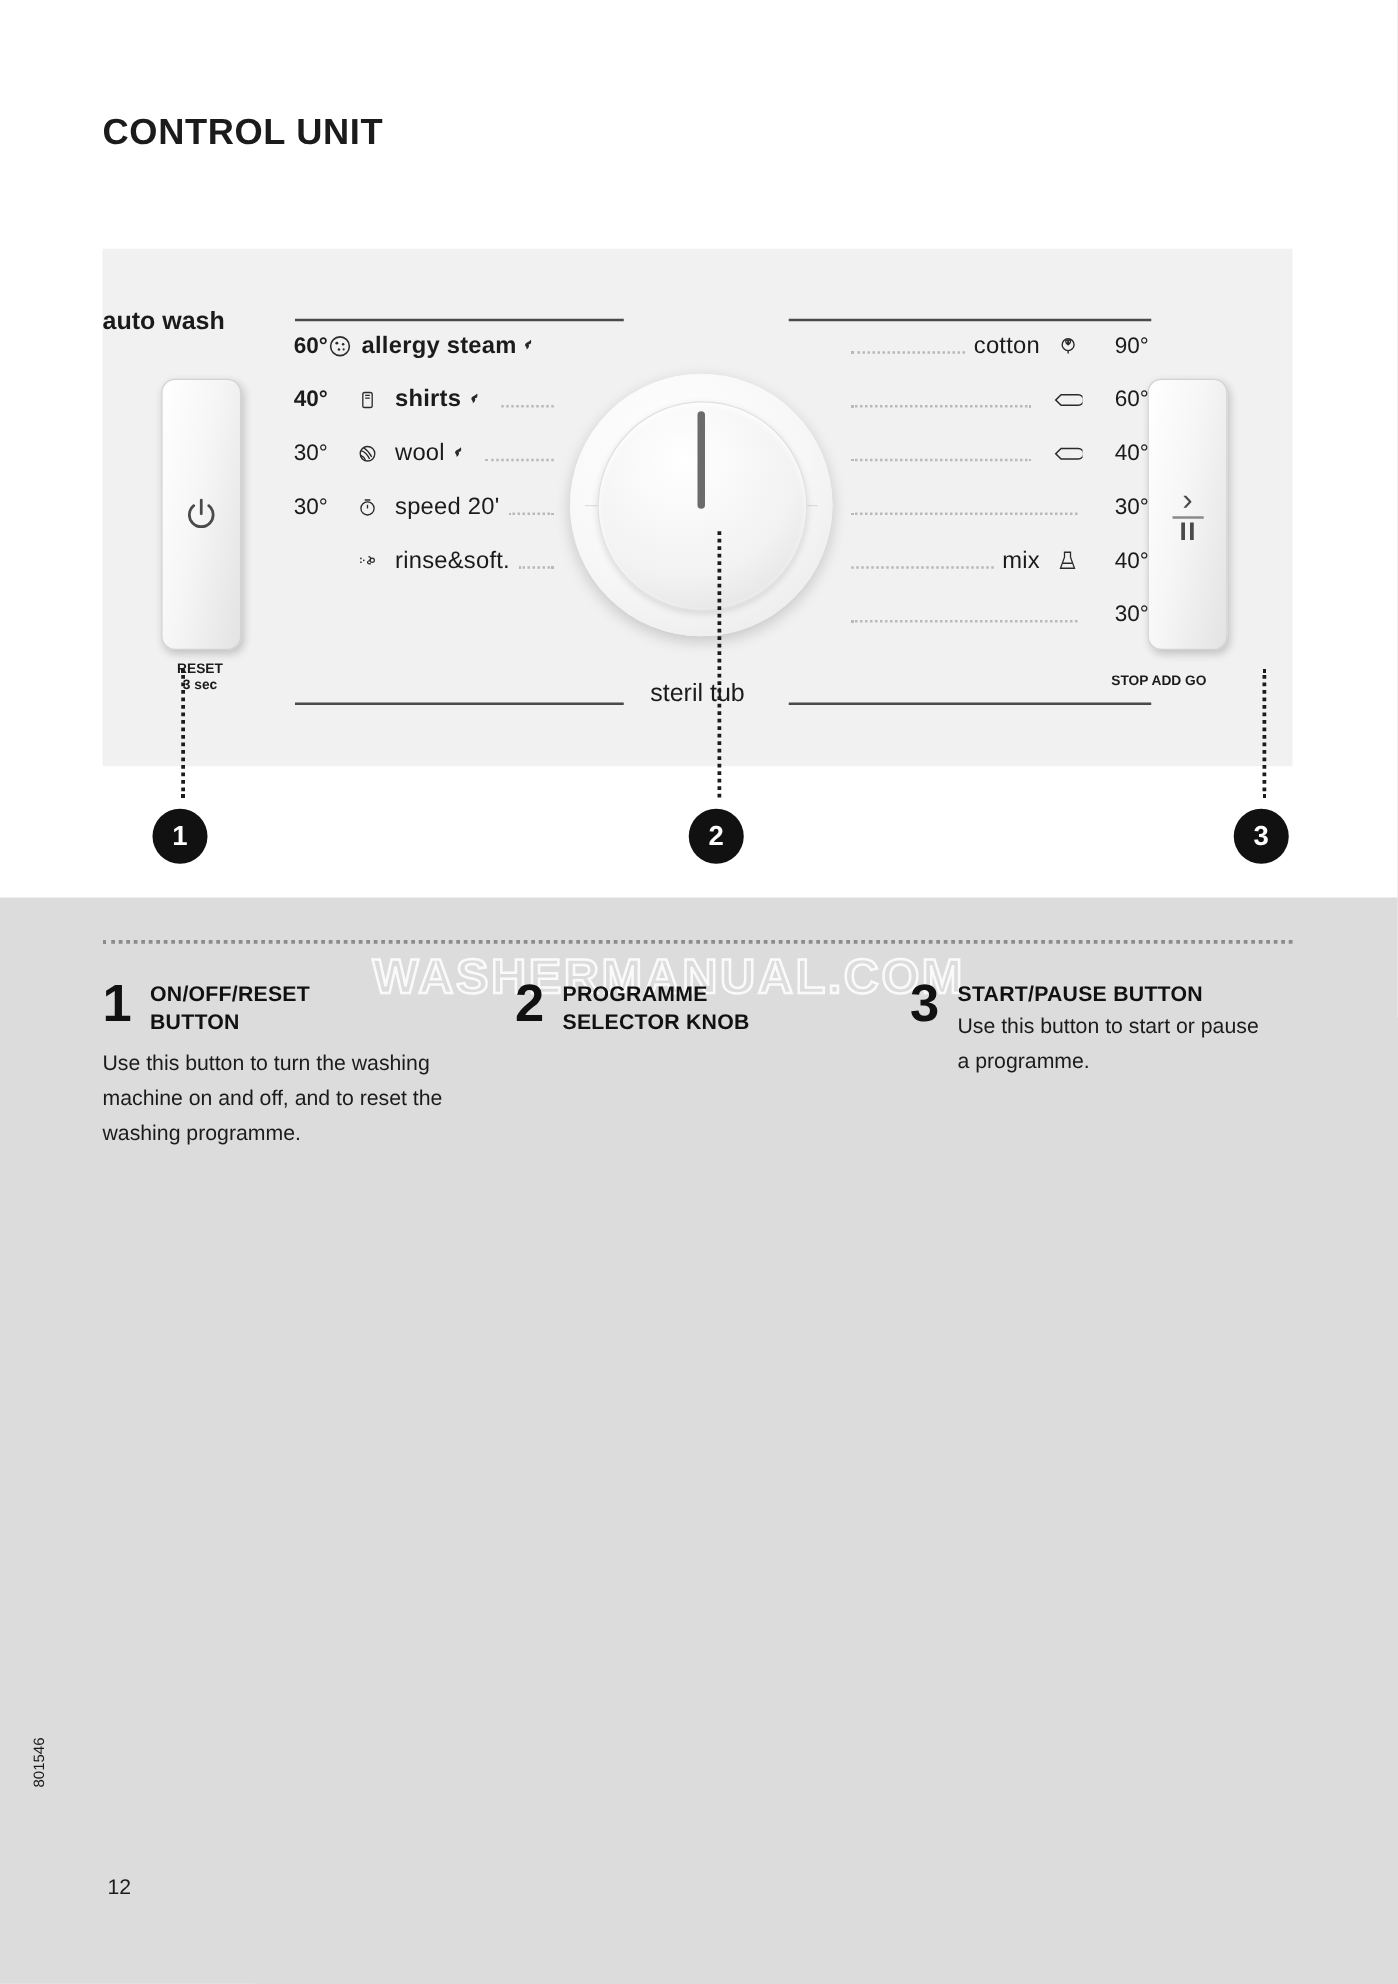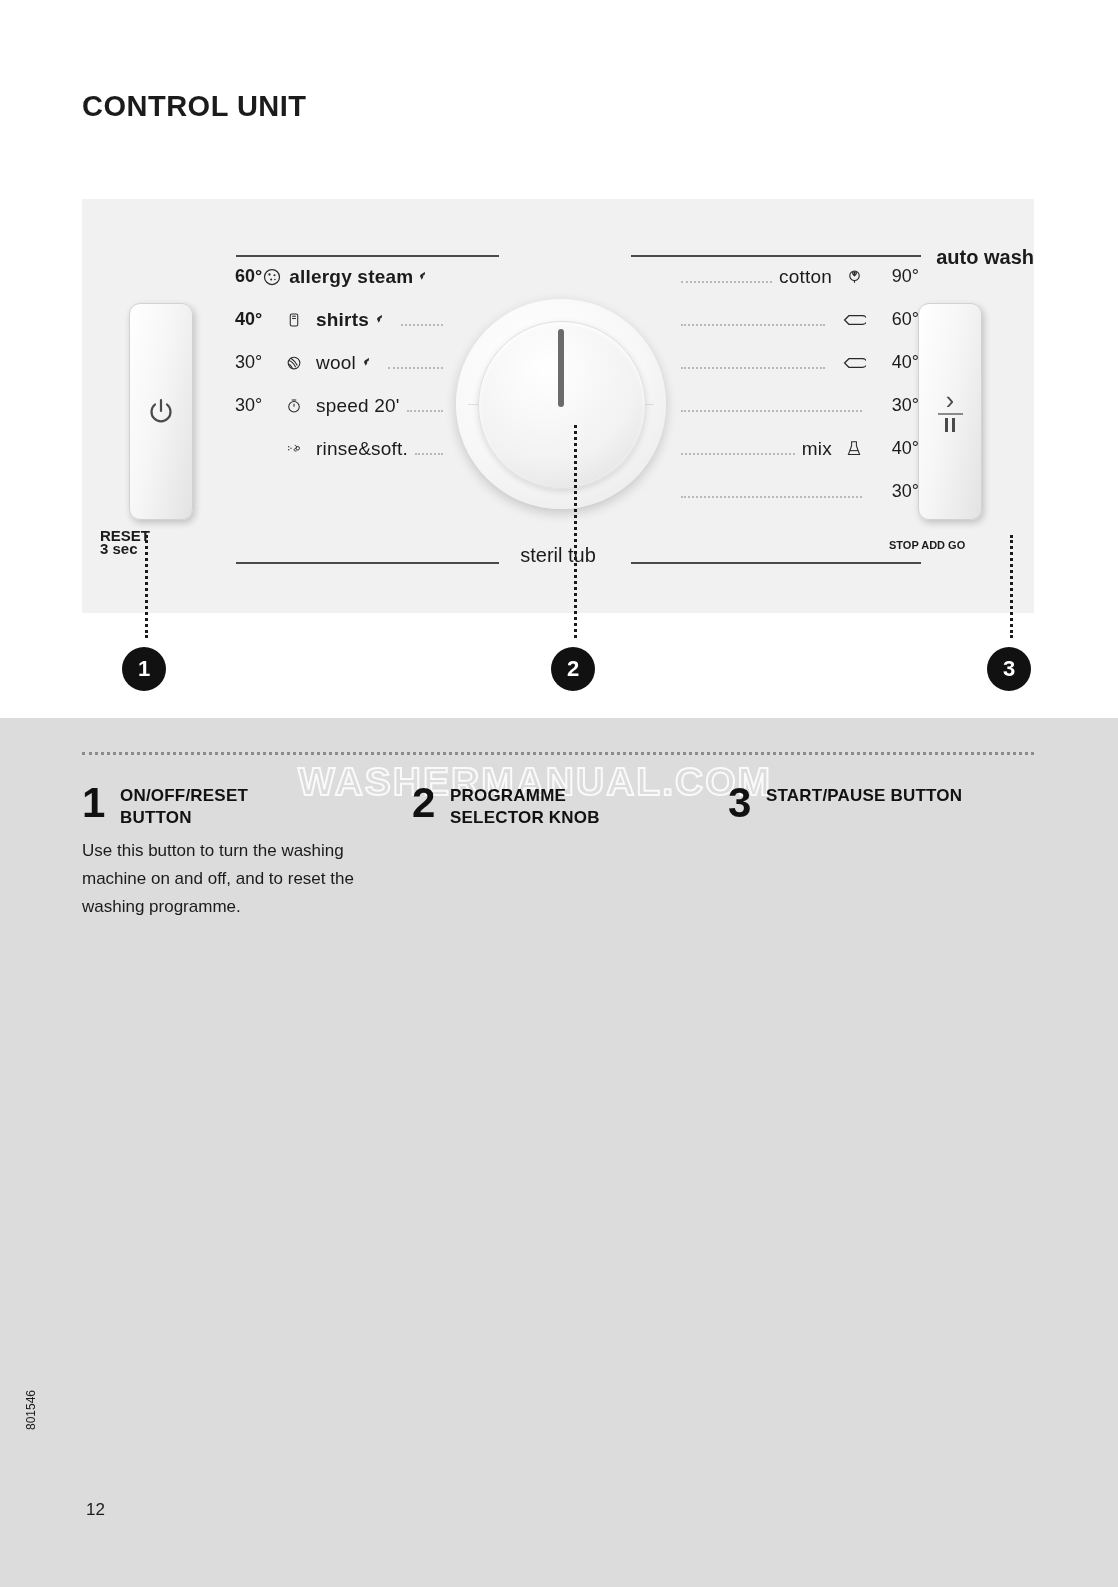--- a/index.html
+++ b/index.html
@@ -60,21 +60,22 @@
     transform: translate(-50%, -50%);
     width: 30px;
     height: 30px;
     color: #4a4a4a;
   }
   .power-caption {
     position: absolute;
     left: 18px;
     top: 330px;
     width: 120px;
-    font-size: 15px;
+    text-align: center;
+    font-size: 11px;
     font-weight: bold;
     line-height: 13px;
     color: #1b1b1b;
   }
 
   
   .start-button {
     position: absolute;
     left: 836px;
     top: 104px;
@@ -221,21 +222,21 @@
     text-align: right;
     font-size: 18px;
   }
 
   
   .center-top {
     position: absolute;
     left: 0;
     top: 47px;
     width: 952px;
-    text-align: right;
+    text-align: left;
     font-size: 20px;
     font-weight: bold;
     color: #1b1b1b;
   }
   .center-bottom {
     position: absolute;
     left: 0;
     top: 345px;
     width: 952px;
     text-align: center;
@@ -593,18 +594,21 @@
     <div class="num">2</div>
     <div class="heading">
       <span>PROGRAMME</span><br>
       <span>SELECTOR KNOB</span>
     </div>
   </div>
 
   <div class="col col-3">
     <div class="num">3</div>
     <div class="heading inline">START/PAUSE BUTTON</div>
+    <div class="body indent-first">
+      <p>Use this button to start or pause a programme.</p>
+    </div>
   </div>
 
   <div class="page-number">12</div>
   <div class="doc-code">801546</div>
 
 </div>
 
 </body></html>

